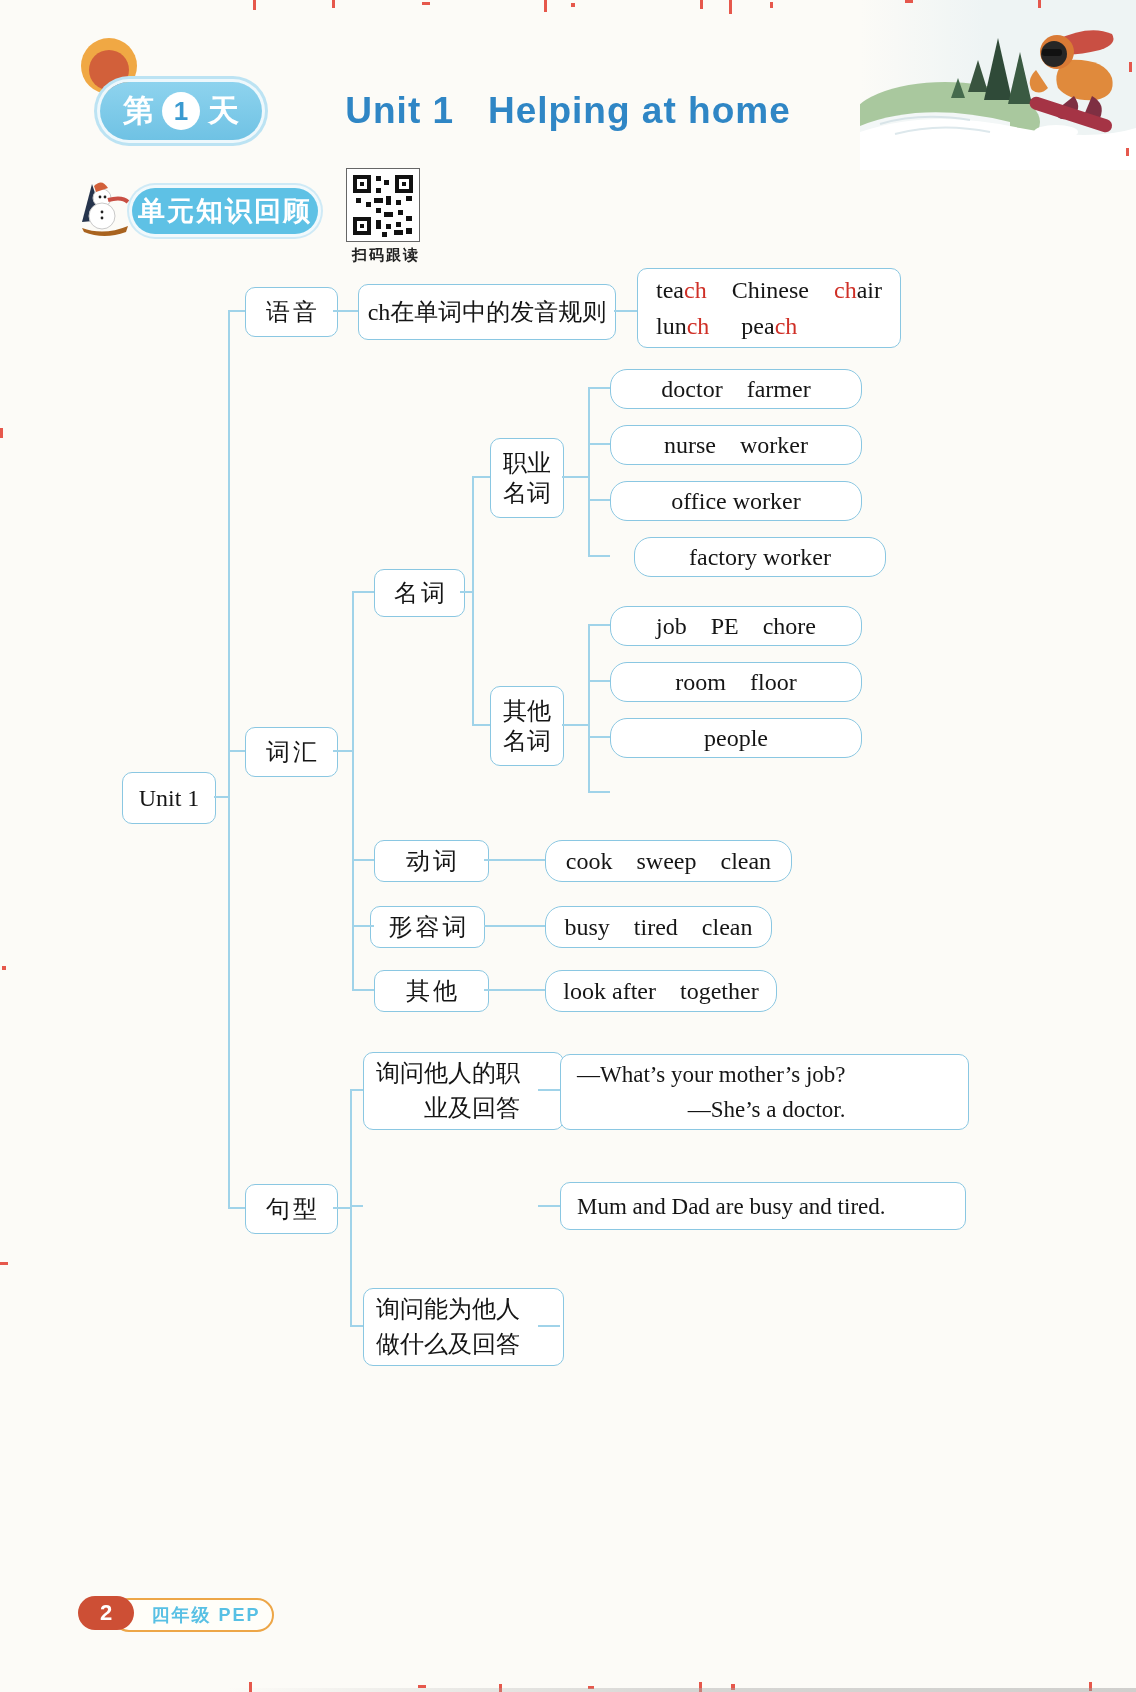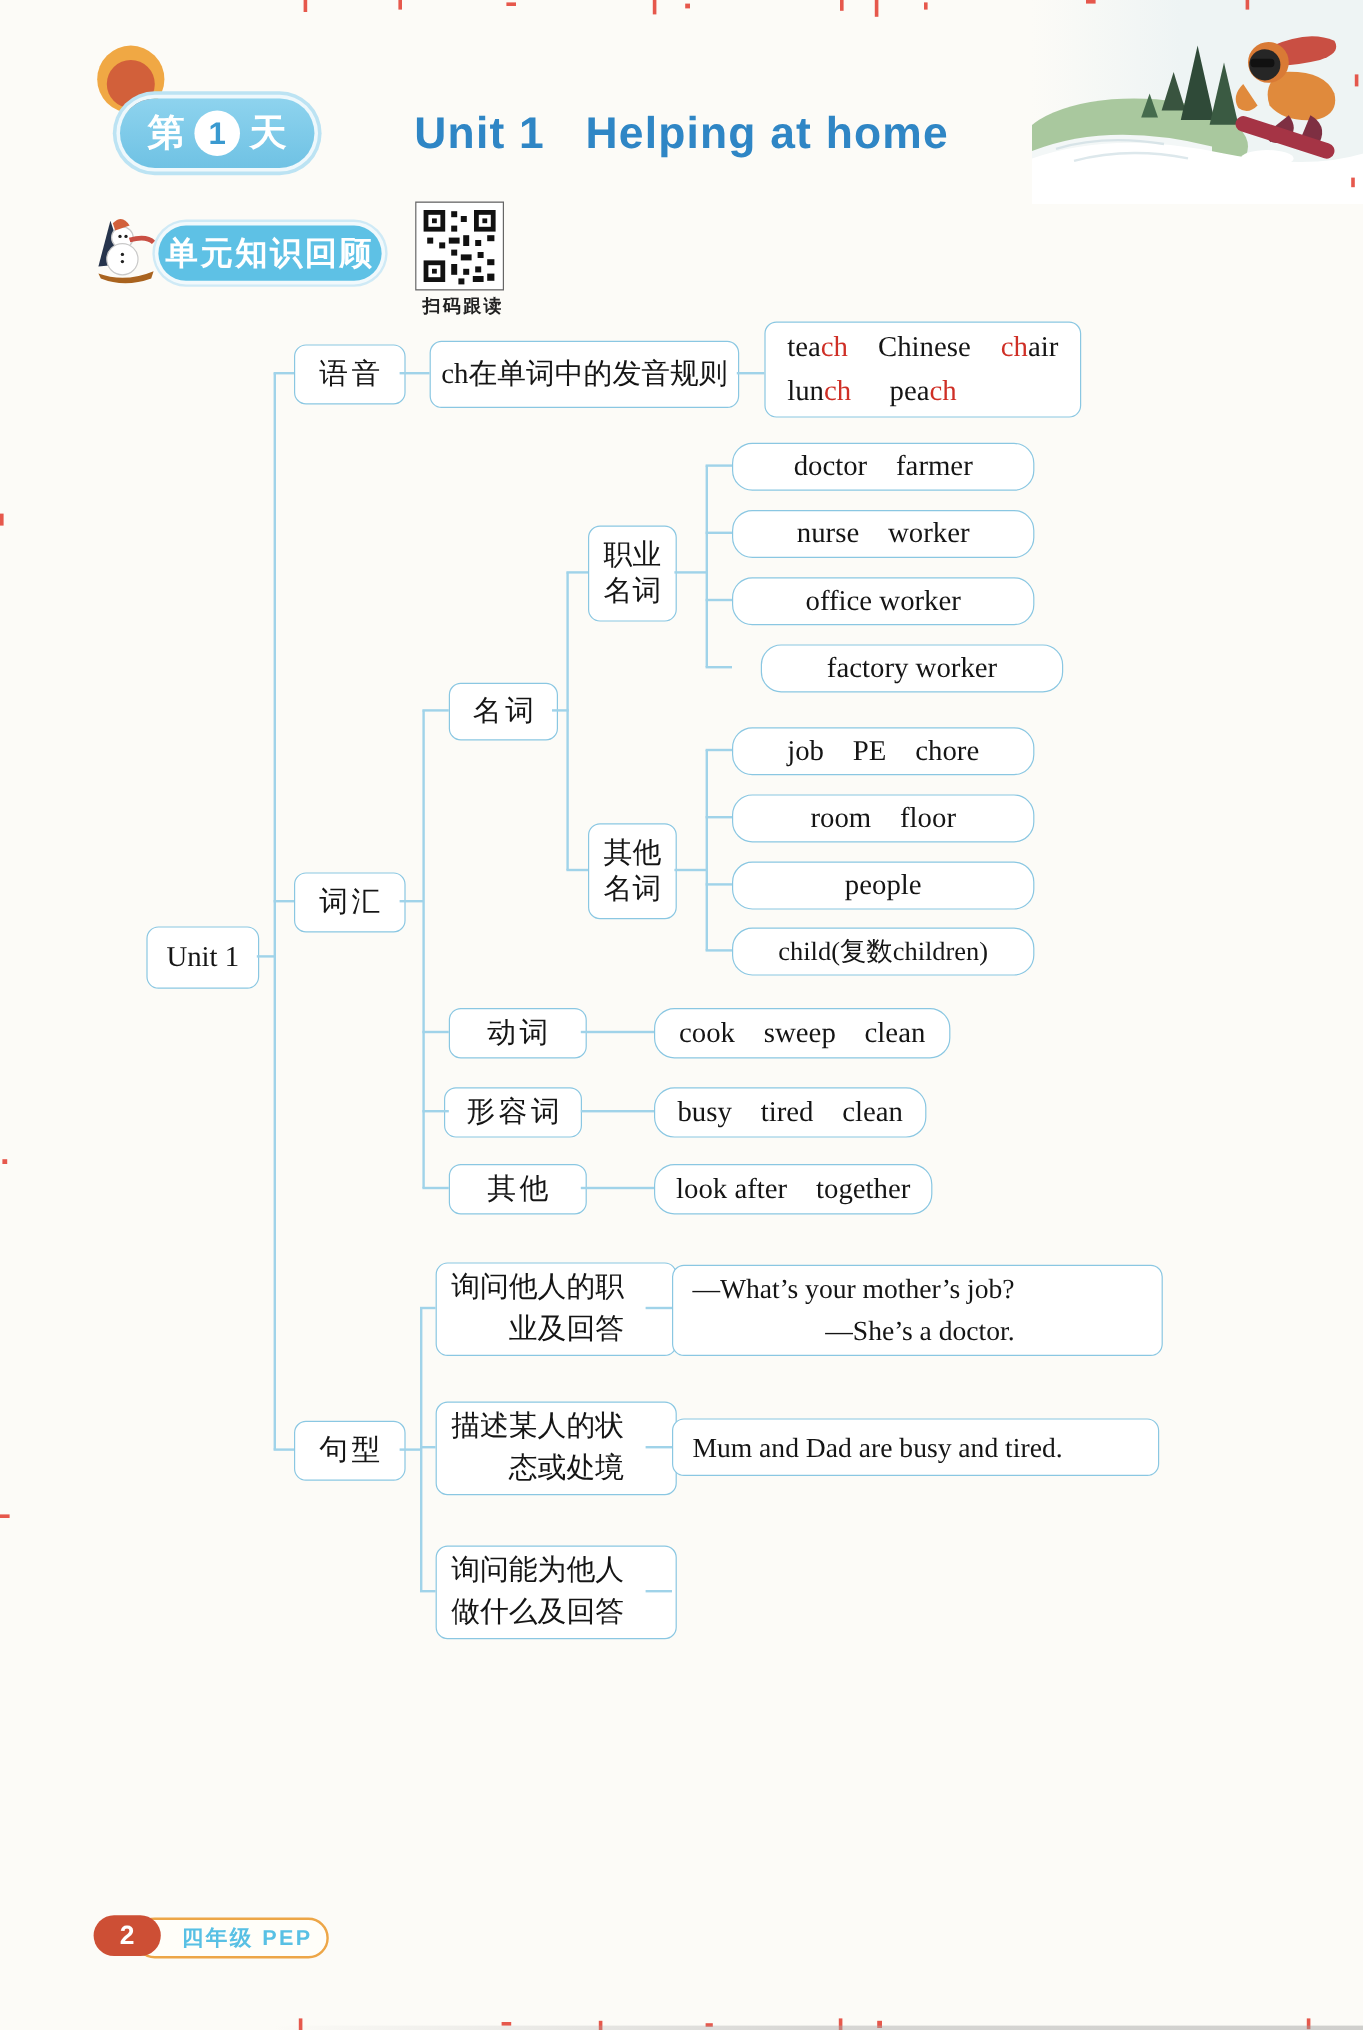--- a/index.html
+++ b/index.html
@@ -199,40 +199,37 @@
   <div class="node ws-pre" style="left:610px;top:369px;width:250px;height:38px;">doctor    farmer</div>
   <div class="node ws-pre" style="left:610px;top:425px;width:250px;height:38px;">nurse    worker</div>
   <div class="node ws-pre" style="left:610px;top:481px;width:250px;height:38px;">office worker</div>
   <div class="node ws-pre" style="left:610px;top:537px;width:250px;height:38px;margin-left:24px;">factory worker</div>
 
   <div class="node pre-line" style="left:490px;top:686px;width:72px;height:78px;text-align:center;">其他
 名词</div>
   <div class="node ws-pre" style="left:610px;top:606px;width:250px;height:38px;">job    PE    chore</div>
   <div class="node ws-pre" style="left:610px;top:662px;width:250px;height:38px;">room    floor</div>
   <div class="node ws-pre" style="left:610px;top:718px;width:250px;height:38px;">people</div>
-  <div class="node ws-pre" style="left:610px;top:773px;width:250px;height:38px;font-size:22px;">child(复数children)</div>
 
   <div class="node cn" style="left:374px;top:840px;width:110px;height:40px;">动词</div>
   <div class="node ws-pre" style="left:545px;top:840px;width:245px;height:40px;">cook    sweep    clean</div>
 
   <div class="node cn" style="left:370px;top:906px;width:110px;height:40px;">形容词</div>
   <div class="node ws-pre" style="left:545px;top:906px;width:225px;height:40px;">busy    tired    clean</div>
 
   <div class="node cn" style="left:374px;top:970px;width:110px;height:40px;">其他</div>
   <div class="node ws-pre" style="left:545px;top:970px;width:230px;height:40px;">look after    together</div>
 
   <div class="node cn" style="left:245px;top:1184px;width:88px;height:48px;">句型</div>
 
   <div class="node pre-line left plabel" style="left:363px;top:1052px;width:175px;height:76px;">询问他人的职
 业及回答</div>
   <div class="node pre-line left sent" style="left:560px;top:1054px;width:375px;height:74px;">—What’s your mother’s job?
 —She’s a doctor.</div>
 
-  <div class="node pre-line left plabel" style="left:363px;top:1168px;width:175px;height:76px;">描述某人的状
-态或处境</div>
   <div class="node pre-line left sent" style="left:560px;top:1182px;width:372px;height:46px;">Mum and Dad are busy and tired.</div>
 
   <div class="node pre-line left plabel" style="left:363px;top:1288px;width:175px;height:76px;">询问能为他人
 做什么及回答</div>
 
   <div>
 
     <div class="hline" style="left:214px;top:796px;width:16px;"></div>
     <div class="vline" style="left:228px;top:311px;height:897px;"></div>
     <div class="hline" style="left:228px;top:310px;width:17px;"></div>

